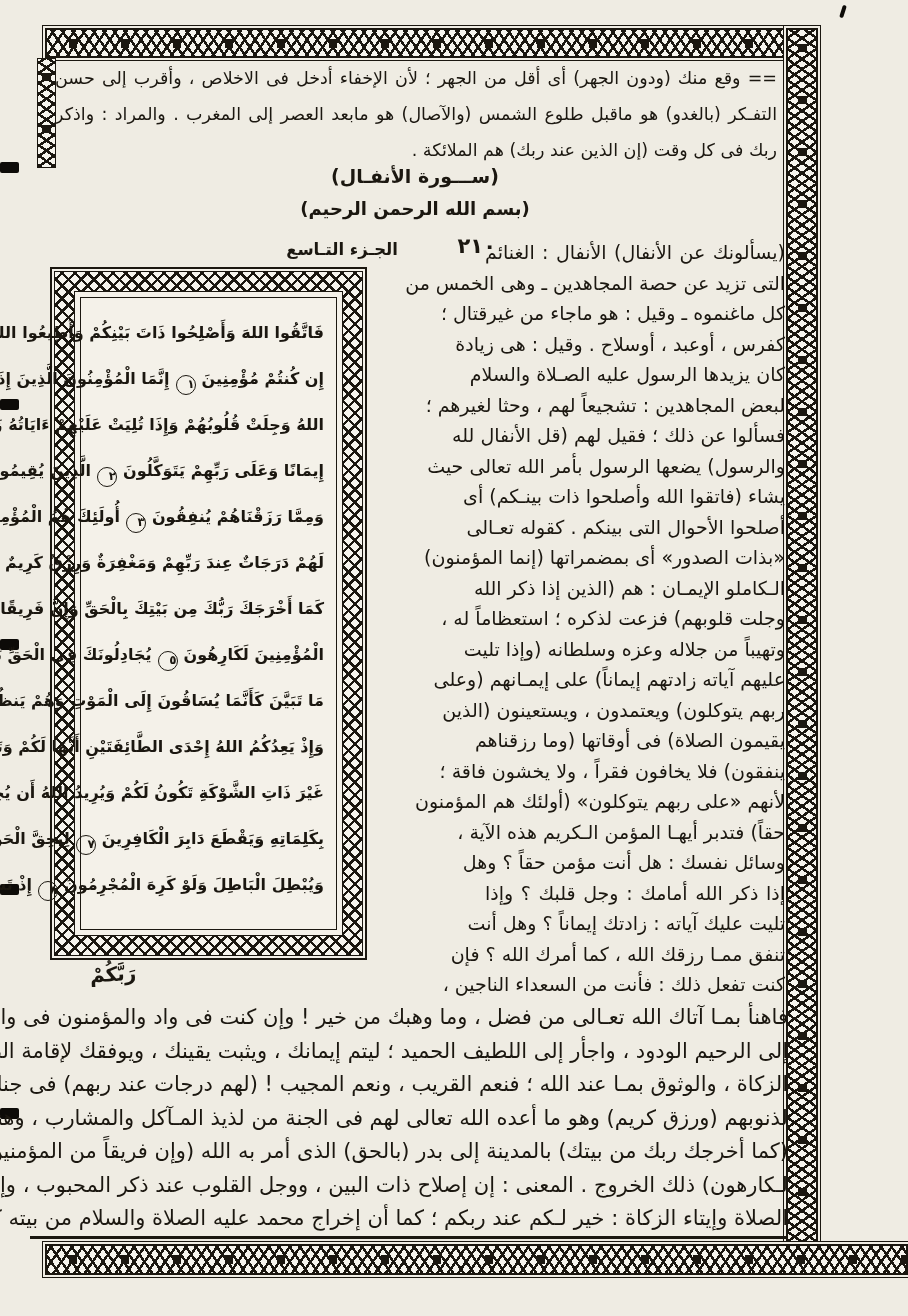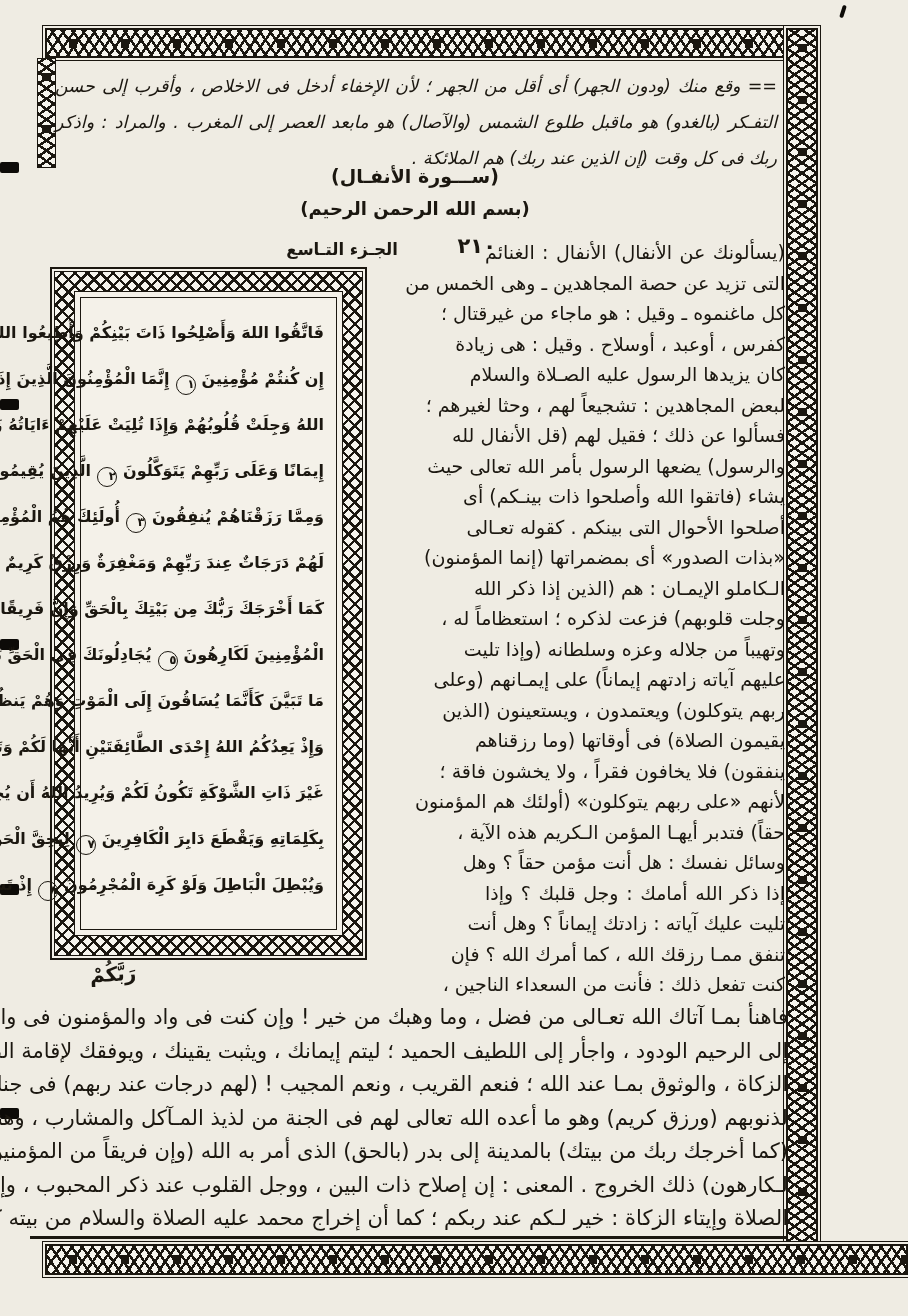--- a/index.html
+++ b/index.html
@@ -44,21 +44,21 @@
   .edge-mark{position:absolute;left:0;width:19px;height:11px;background:#0d0b08;border-radius:2px;}
   .corner-tick{position:absolute;left:841px;top:5px;width:4px;height:13px;background:#0d0b08;transform:rotate(18deg);border-radius:2px;}
   
   .tline{
     direction:rtl;white-space:nowrap;
     text-align:justify;text-align-last:justify;
     overflow:visible;
   }
   .tline.tline-end{text-align-last:right;}
   
-  .top-commentary{position:absolute;left:55px;top:68px;width:722px;font-style:italic;}
+  .top-commentary{position:absolute;left:55px;top:60px;width:722px;}
   .top-commentary .tline{height:36px;line-height:36px;font-size:17.5px;}
   
   .surah-heading{position:absolute;left:45px;top:165px;width:740px;text-align:center;font-size:19px;font-weight:bold;direction:rtl;}
   .basmala{position:absolute;left:45px;top:198px;width:740px;text-align:center;font-size:18px;font-weight:bold;direction:rtl;}
   .juz{position:absolute;left:272px;top:240px;width:140px;text-align:center;font-size:16.5px;font-weight:bold;direction:rtl;}
   .pagenum{position:absolute;left:424px;top:234px;width:72px;text-align:right;font-size:21px;font-weight:bold;direction:rtl;}
   
   .qbox{position:absolute;left:50px;top:267px;width:317px;height:693px;box-sizing:border-box;border:2px solid #1b1710;background:#f4f1e9;}
   .qband{position:absolute;inset:2px;border:1px solid #1b1710;
     background-color:#f6f4ed;

